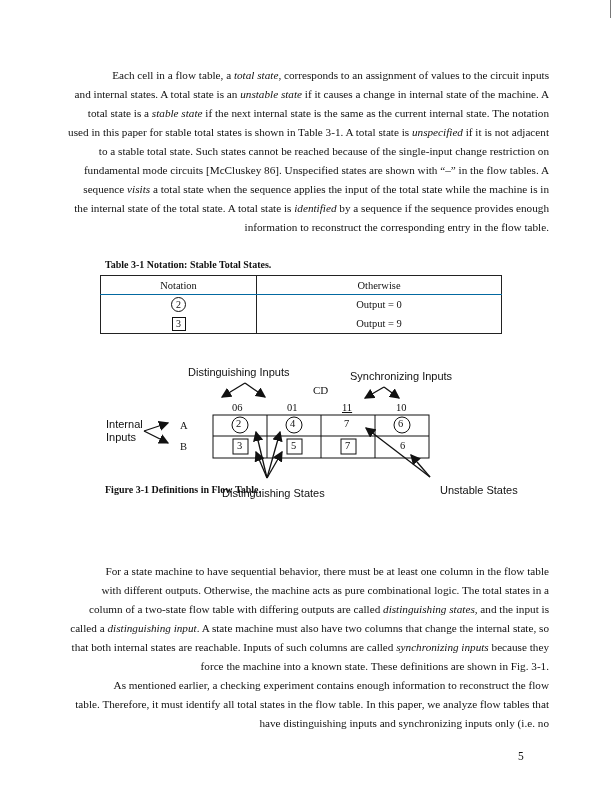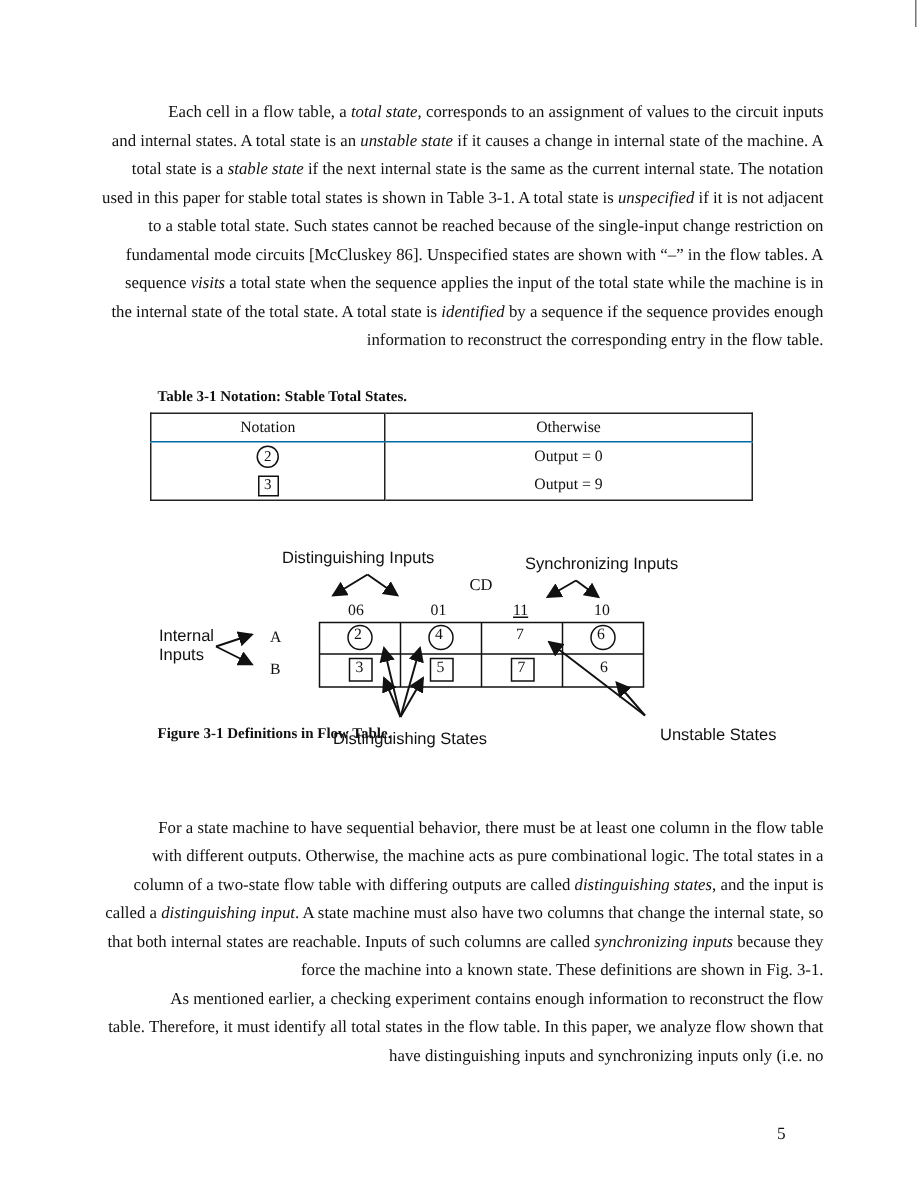--- a/index.html
+++ b/index.html
@@ -116,20 +116,20 @@
   <div class="abs" style="left:291px;top:440px;font-size:10.5px;">5</div>
   <div class="abs" style="left:345px;top:440px;font-size:10.5px;">7</div>
   <div class="abs" style="left:400px;top:440px;font-size:10.5px;">6</div>
 
   <div class="abs sans" style="left:222px;top:487px;">Distinguishing States</div>
   <div class="abs sans" style="left:395px;top:484px;margin-left:45px;">Unstable States</div>
 </div>
 
 <div class="caption" style="top:484px;">Figure 3-1 Definitions in Flow Table.</div>
 
-<div class="para" style="top:543px;">
+<div class="para" style="top:562px;">
   <p class="indent">
     <span>For a state machine to have sequential behavior, there must be at least one column in the flow table with different outputs.  Otherwise, the machine acts as pure combinational logic.  The total states in a column of a two-state flow table with differing outputs are called </span><em>distinguishing states</em><span>, and the input is called a </span><em>distinguishing input</em><span>.  A state machine must also have two columns that change the internal state, so that both internal states are reachable.  Inputs of such columns are called </span><em>synchronizing inputs</em><span> because they force the machine into a known state.  These definitions are shown in Fig. 3-1.</span>
   </p>
-  <p class="indent">As mentioned earlier, a checking experiment contains enough information to reconstruct the flow table.  Therefore, it must identify all total states in the flow table.  In this paper, we analyze flow shown that have distinguishing inputs and synchronizing inputs only (i.e. no</p>
+  <p class="indent">As mentioned earlier, a checking experiment contains enough information to reconstruct the flow table.  Therefore, it must identify all total states in the flow table.  In this paper, we analyze flow tables that have distinguishing inputs and synchronizing inputs only (i.e. no</p>
 </div>
 
 <div class="pagenum">5</div>
 
 </body></html>

